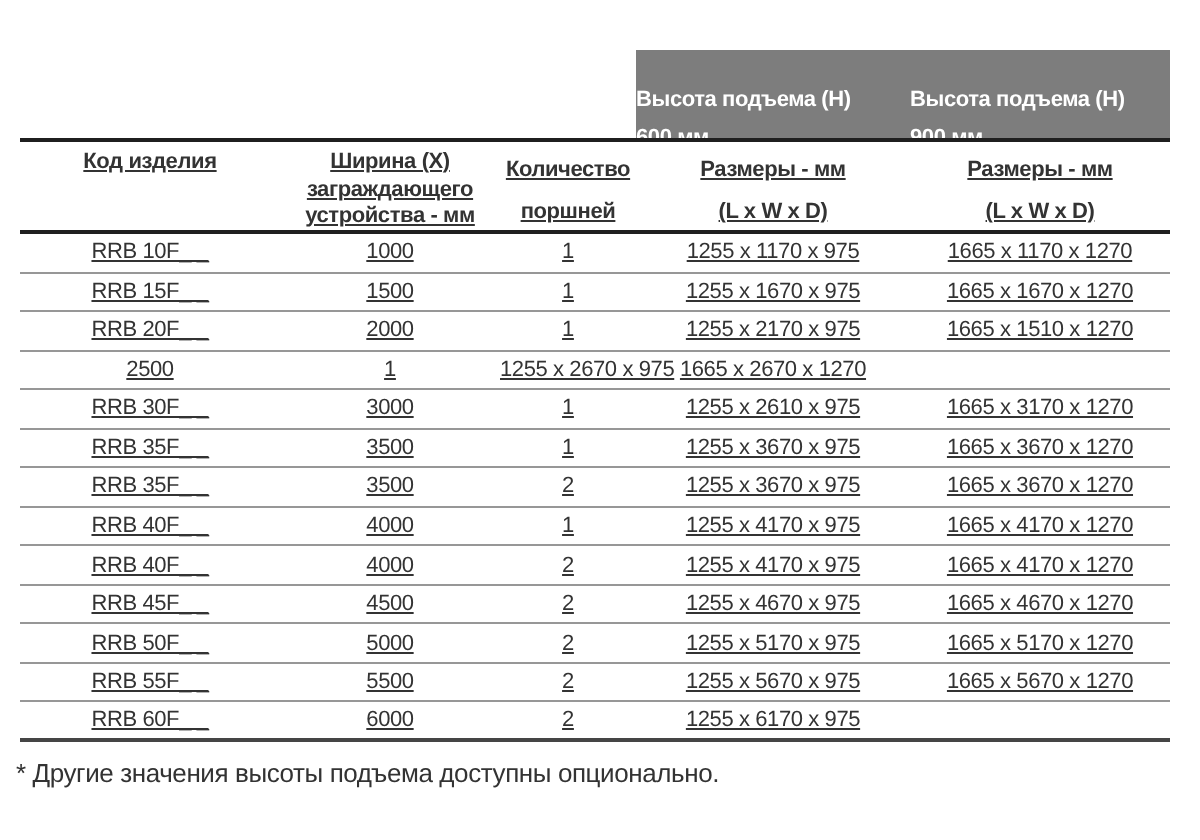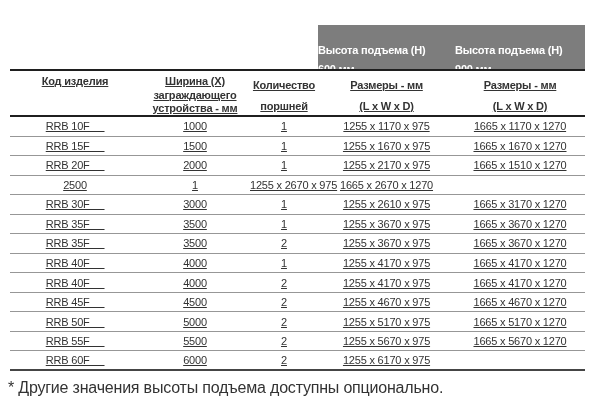--- a/index.html
+++ b/index.html
@@ -76,21 +76,21 @@
   .tr.last{border-bottom:2px solid var(--line-mid);}
   .td{
     text-align:center;
     font-size:11px;
     letter-spacing:-0.2px;
     white-space:nowrap;
   }
   .footnote{
     position:absolute;
     left:8px;top:379px;
-    font-size:16px;
+    font-size:13px;
     color:var(--text);
     letter-spacing:-0.2px;
   }
 </style>
 </head>
 <body>
 
 <div class="page">
 
   <div class="band">

